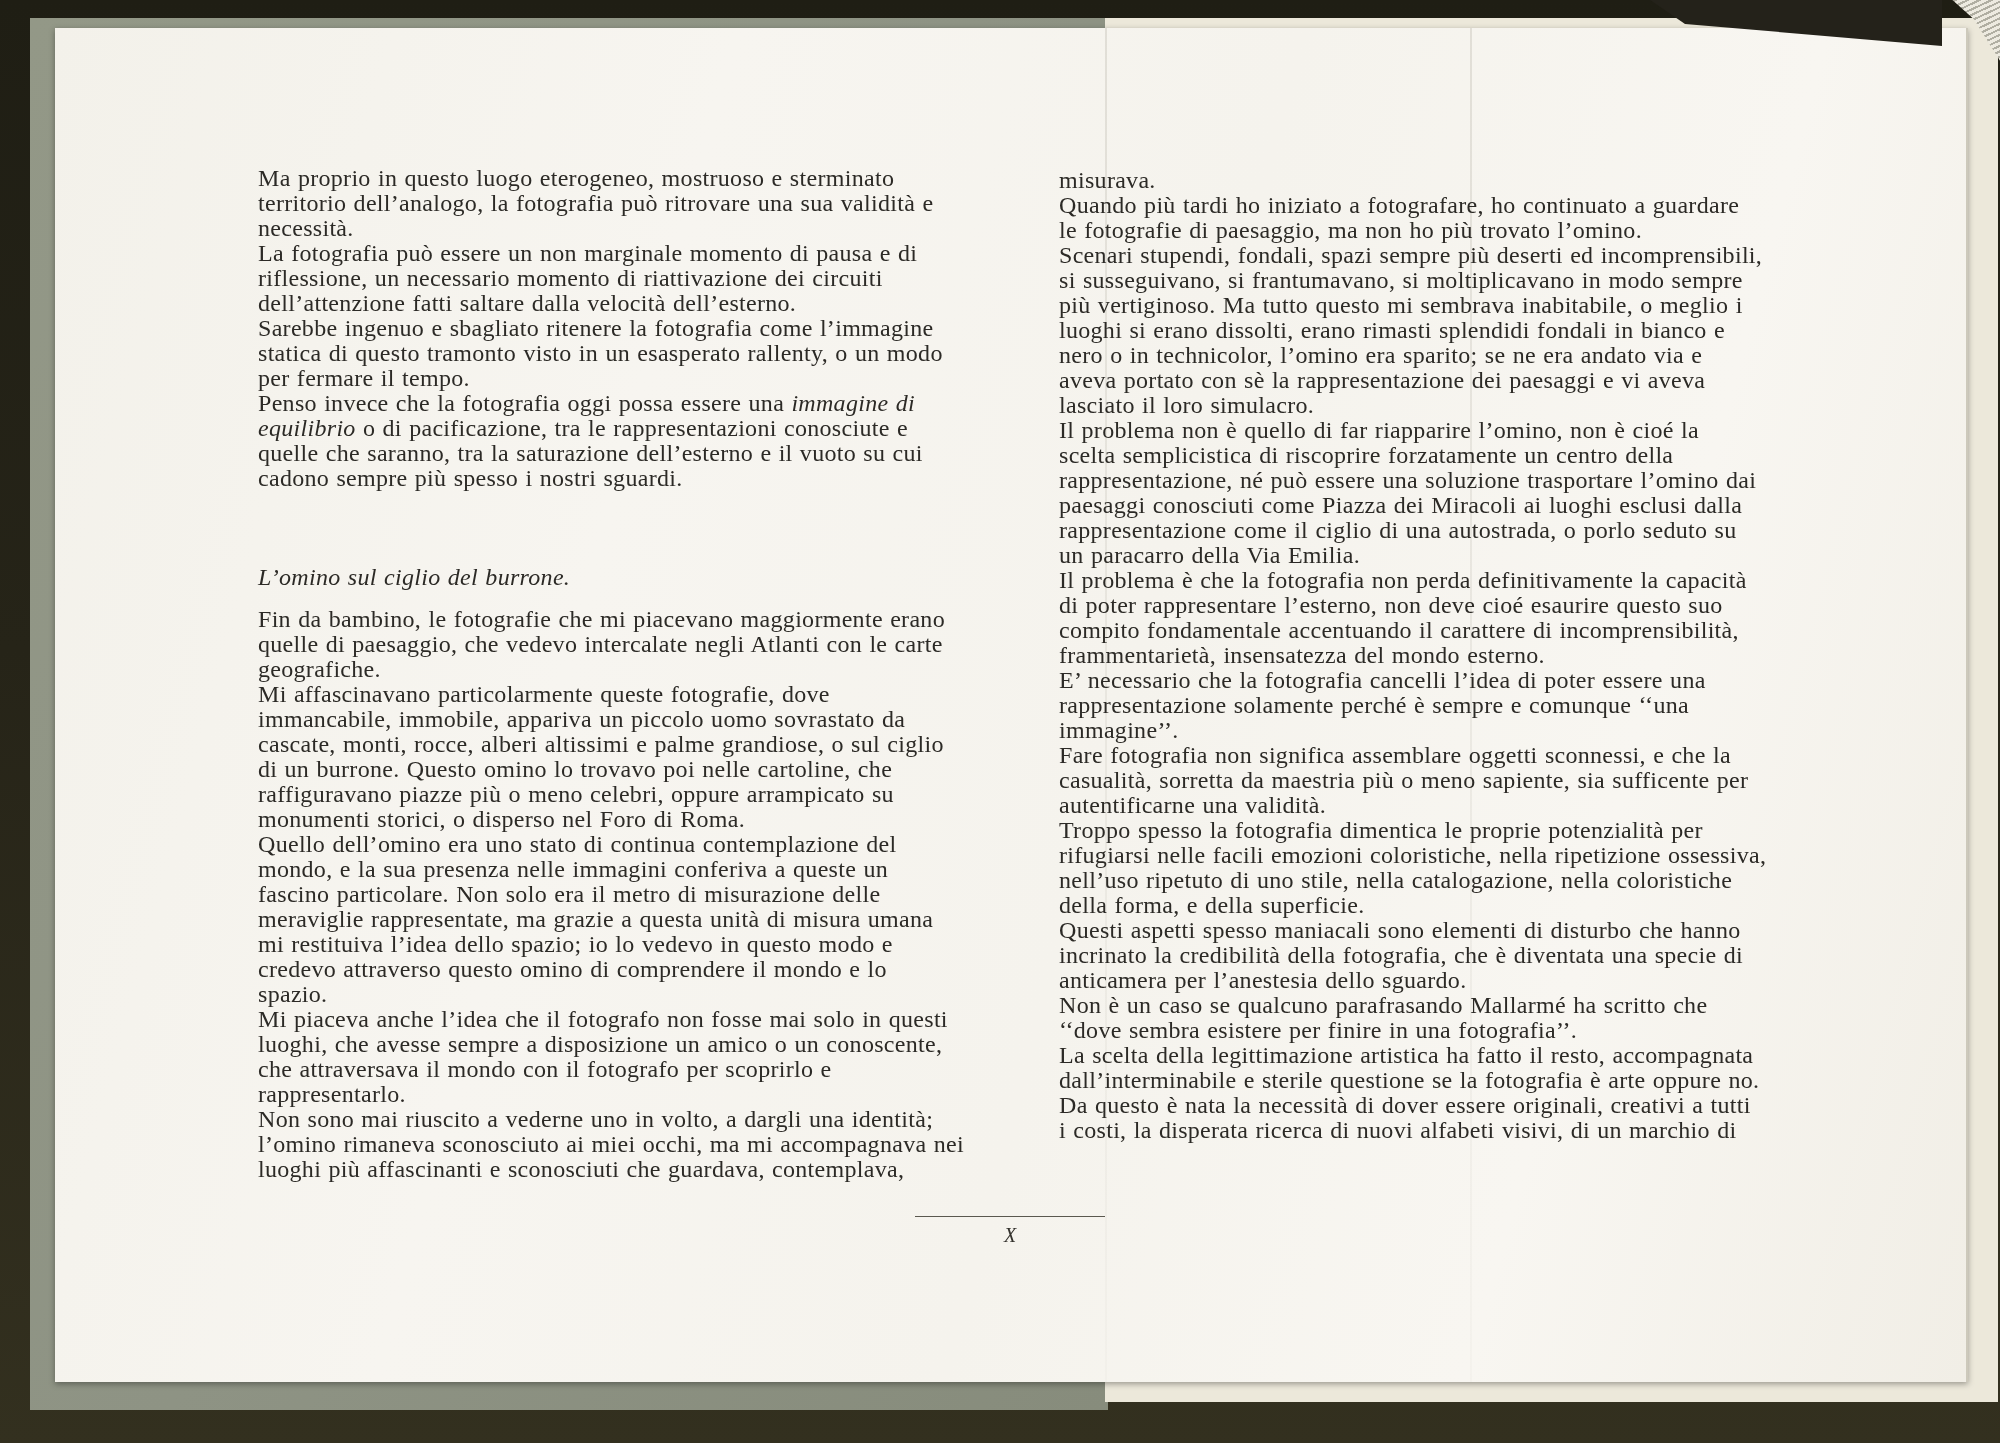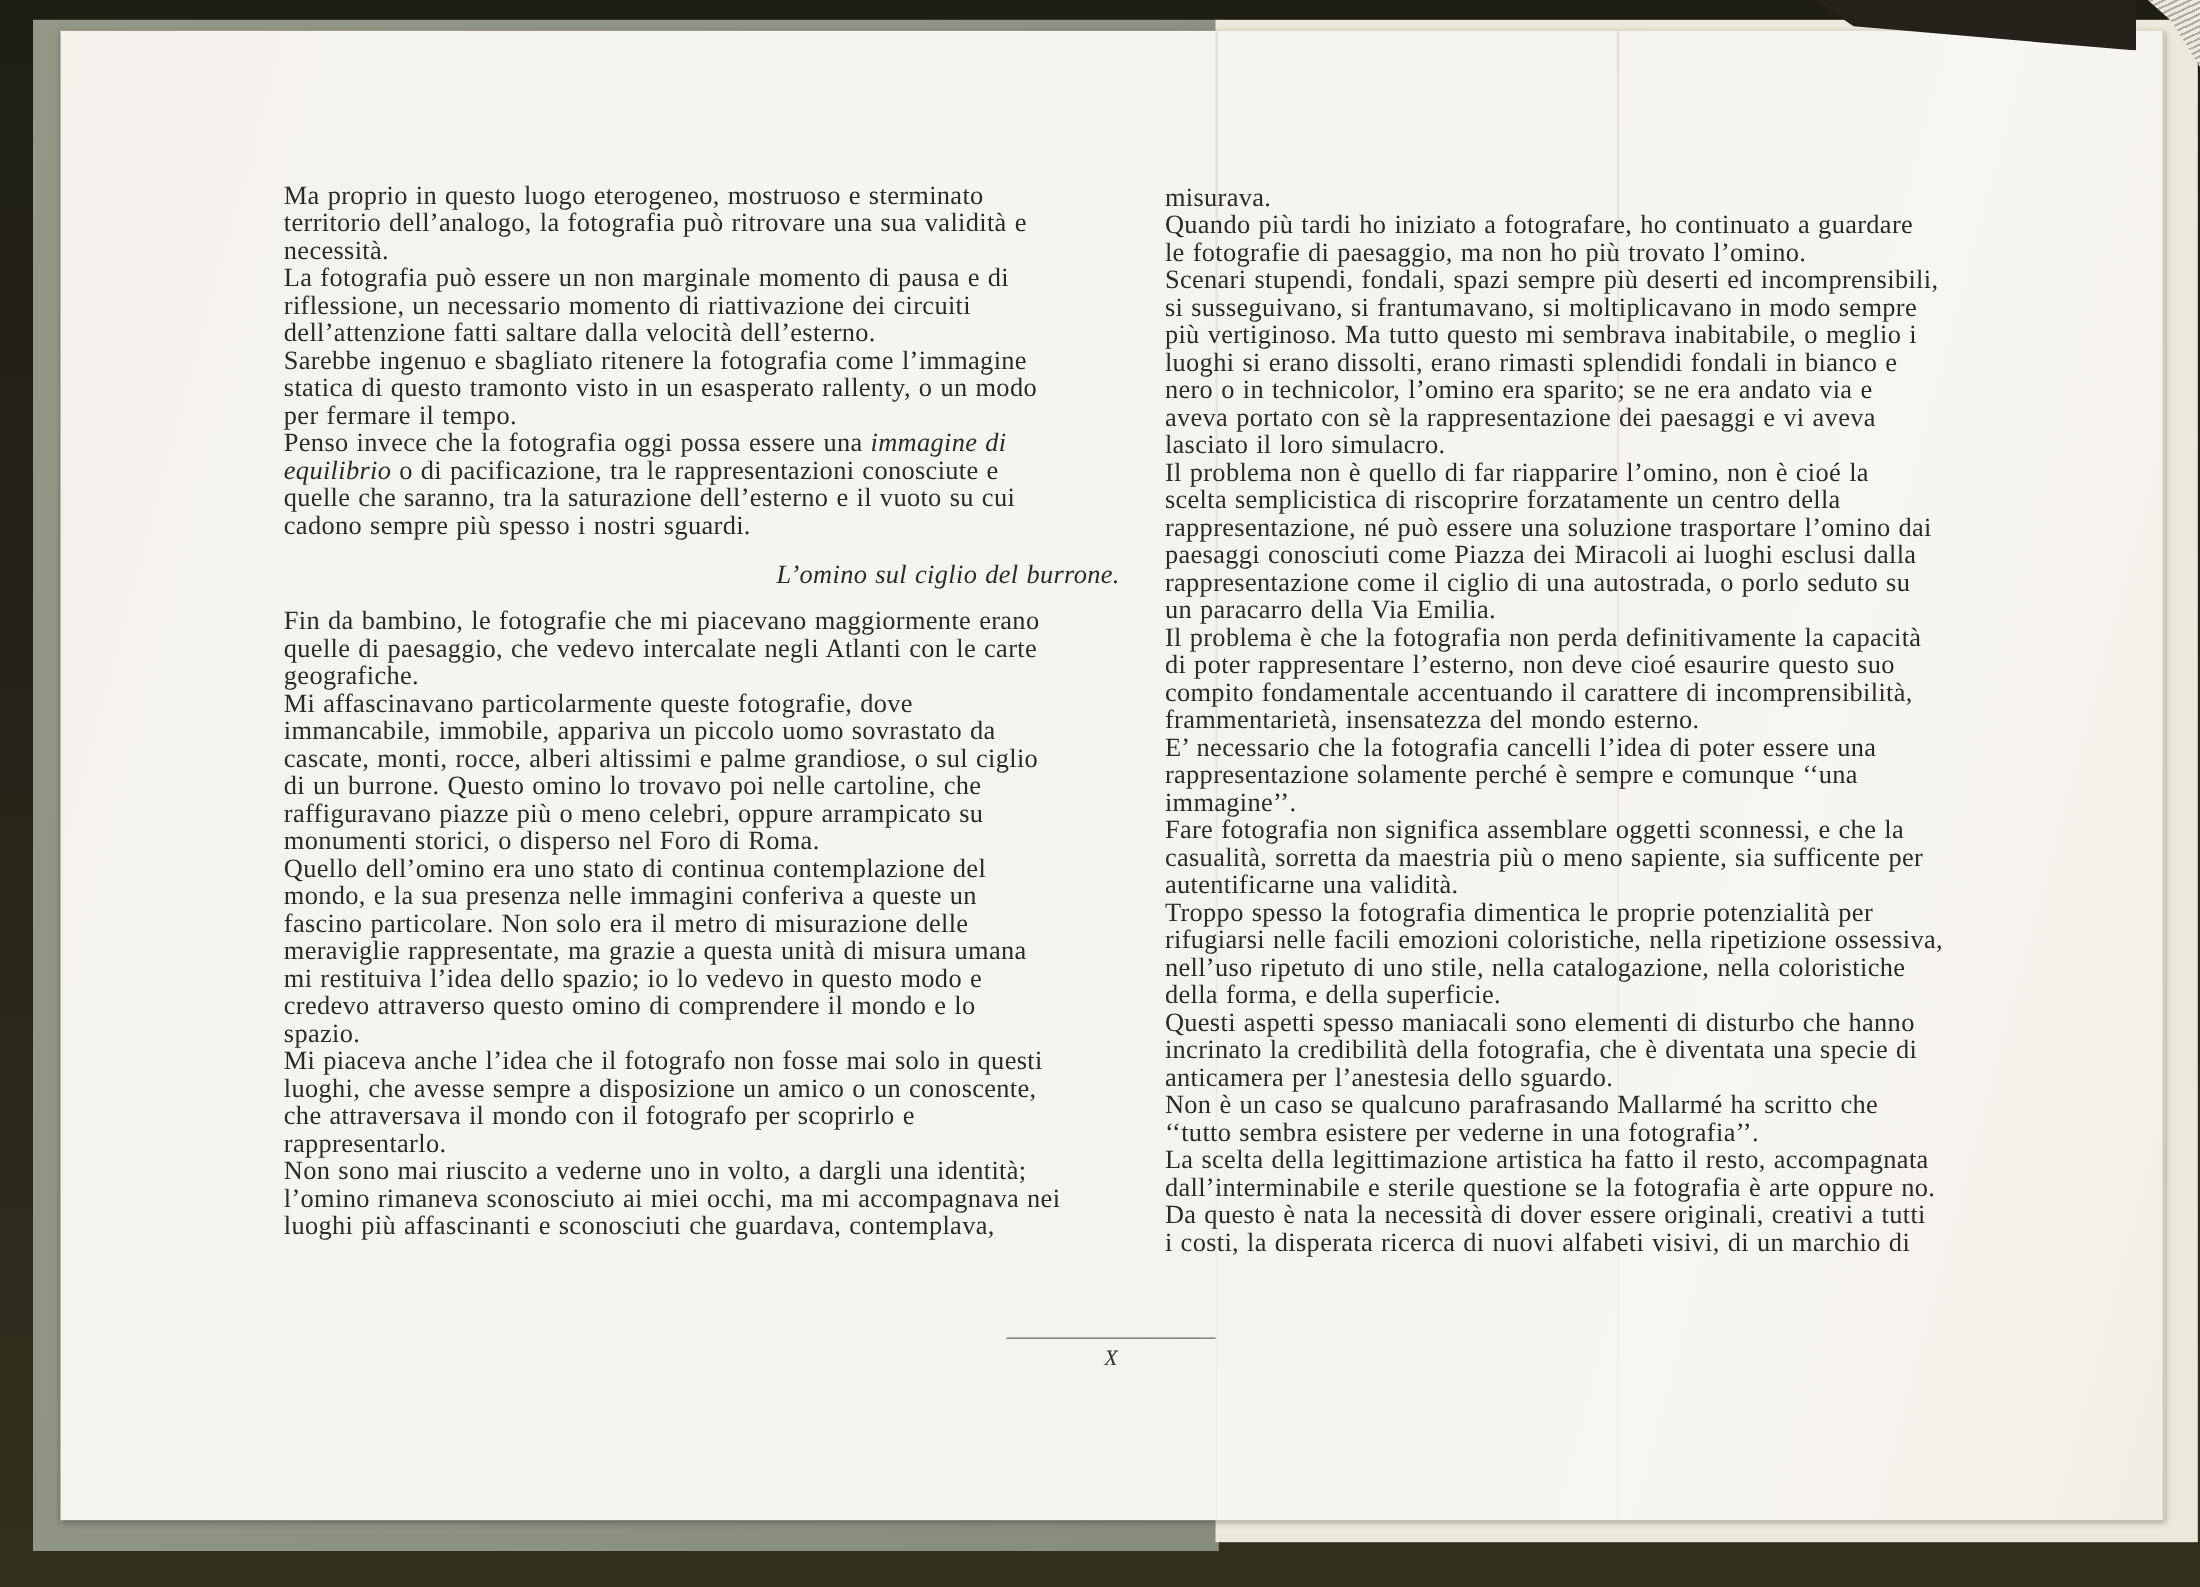--- a/index.html
+++ b/index.html
@@ -42,21 +42,21 @@
     background:linear-gradient(180deg,rgba(150,145,130,.22),rgba(150,145,130,.04));}
   .crease.c1{left:1050px;}
   .crease.c2{left:1415px;}
   .col{
     position:absolute;color:#2c2a26;font-size:24px;line-height:25px;
     letter-spacing:.3px;word-spacing:1px;
   }
   .col-left{left:203px;top:138px;width:760px;}
   .col-right{left:993px;top:140px;width:800px;margin-left:11px;}
   .line{white-space:nowrap;height:25px;}
-  .line.heading{font-style:italic;margin-top:20px;margin-bottom:17px;text-align:right;}
+  .line.heading{font-style:italic;margin-top:74px;margin-bottom:17px;}
   .footer-rule{position:absolute;left:860px;top:1188px;width:190px;height:1px;
     background:#5a584f;}
   .page-num{position:absolute;left:860px;top:1196px;width:190px;text-align:center;
     font-style:italic;font-size:20px;color:#33312c;}
 </style>
 </head>
 <body>
 
 <div class="board"></div>
 <div class="underpage"></div>
@@ -132,21 +132,21 @@
       <div class="line">casualità, sorretta da maestria più o meno sapiente, sia sufficente per</div>
       <div class="line">autentificarne una validità.</div>
       <div class="line">Troppo spesso la fotografia dimentica le proprie potenzialità per</div>
       <div class="line">rifugiarsi nelle facili emozioni coloristiche, nella ripetizione ossessiva,</div>
       <div class="line">nell’uso ripetuto di uno stile, nella catalogazione, nella coloristiche</div>
       <div class="line">della forma, e della superficie.</div>
       <div class="line">Questi aspetti spesso maniacali sono elementi di disturbo che hanno</div>
       <div class="line">incrinato la credibilità della fotografia, che è diventata una specie di</div>
       <div class="line">anticamera per l’anestesia dello sguardo.</div>
       <div class="line">Non è un caso se qualcuno parafrasando Mallarmé ha scritto che</div>
-      <div class="line">‘‘tutto sembra esistere per vederne in una fotografia’’.</div>
+      <div class="line">‘‘dove sembra esistere per finire in una fotografia’’.</div>
       <div class="line">La scelta della legittimazione artistica ha fatto il resto, accompagnata</div>
       <div class="line">dall’interminabile e sterile questione se la fotografia è arte oppure no.</div>
       <div class="line">Da questo è nata la necessità di dover essere originali, creativi a tutti</div>
       <div class="line">i costi, la disperata ricerca di nuovi alfabeti visivi, di un marchio di</div>
     </div>
 
   <div class="footer-rule"></div>
   <div class="page-num">X</div>
 </div>
 

